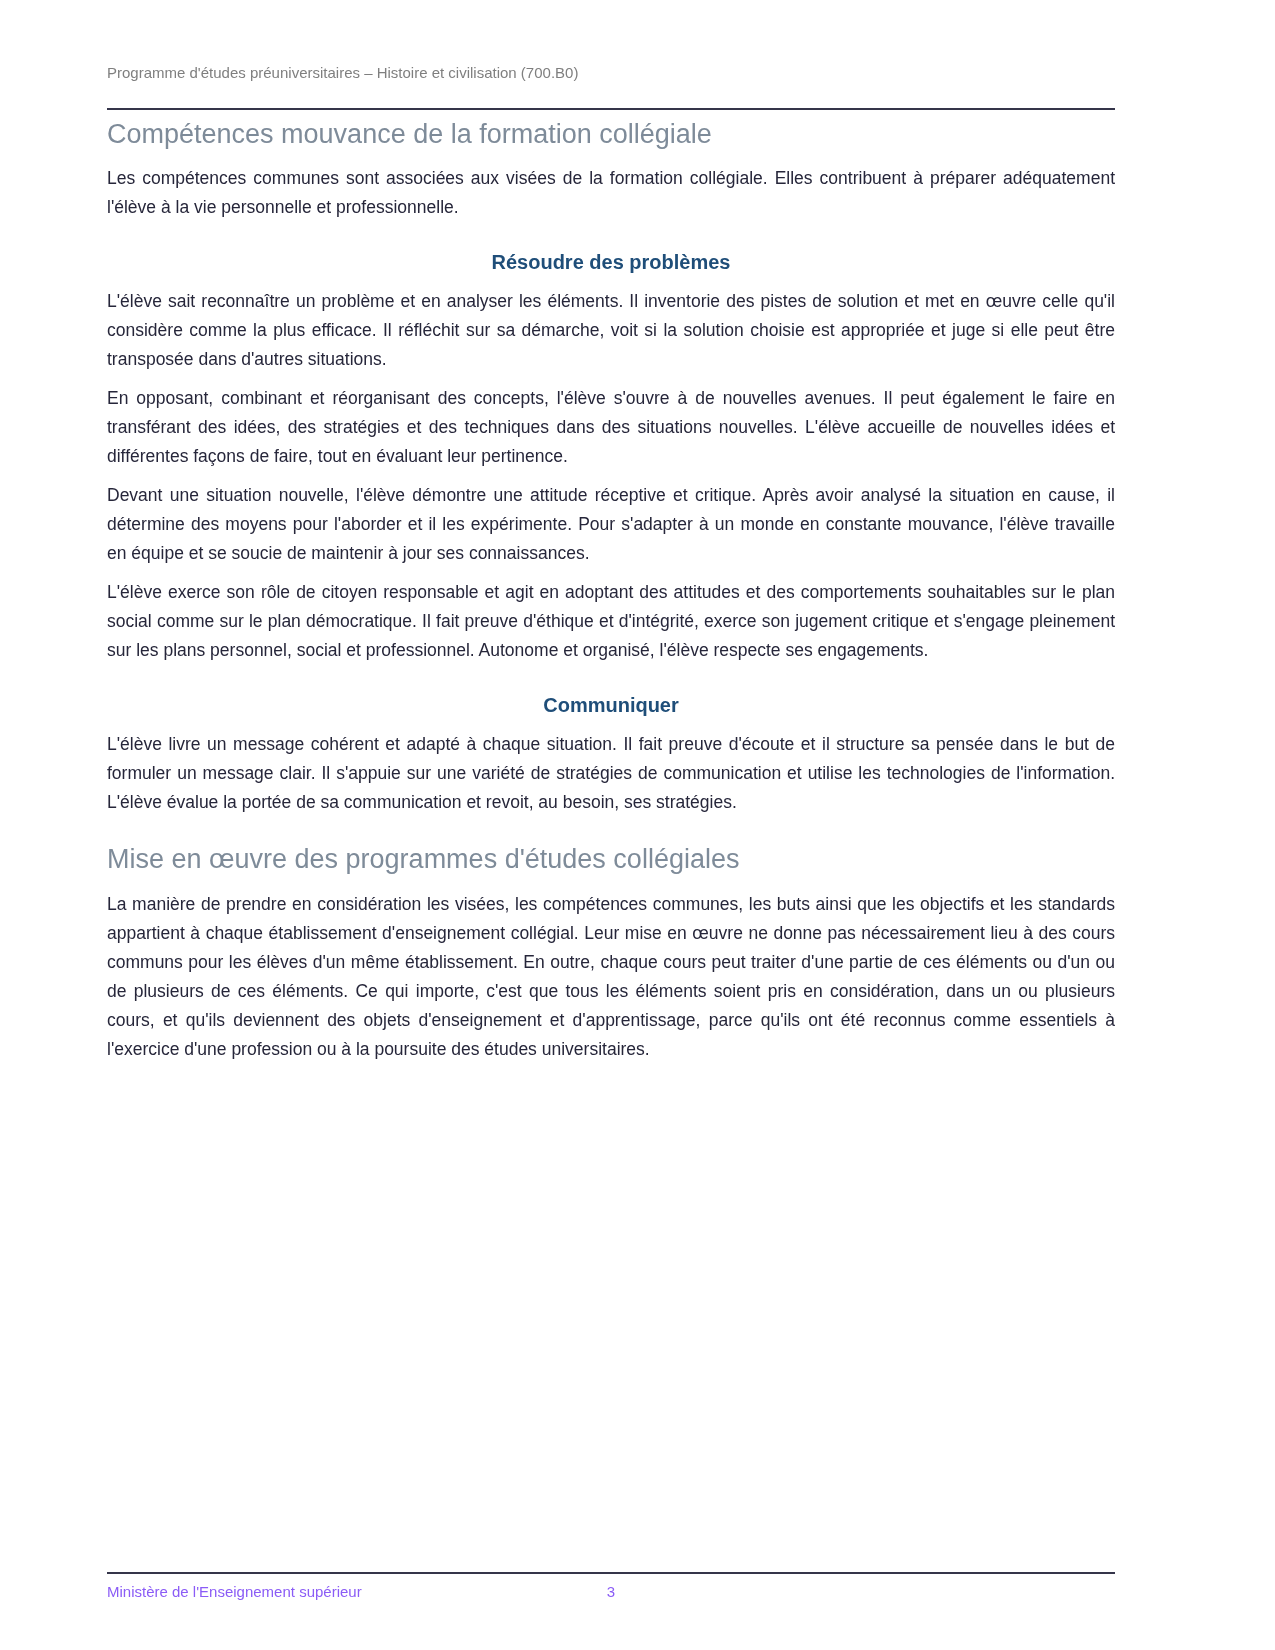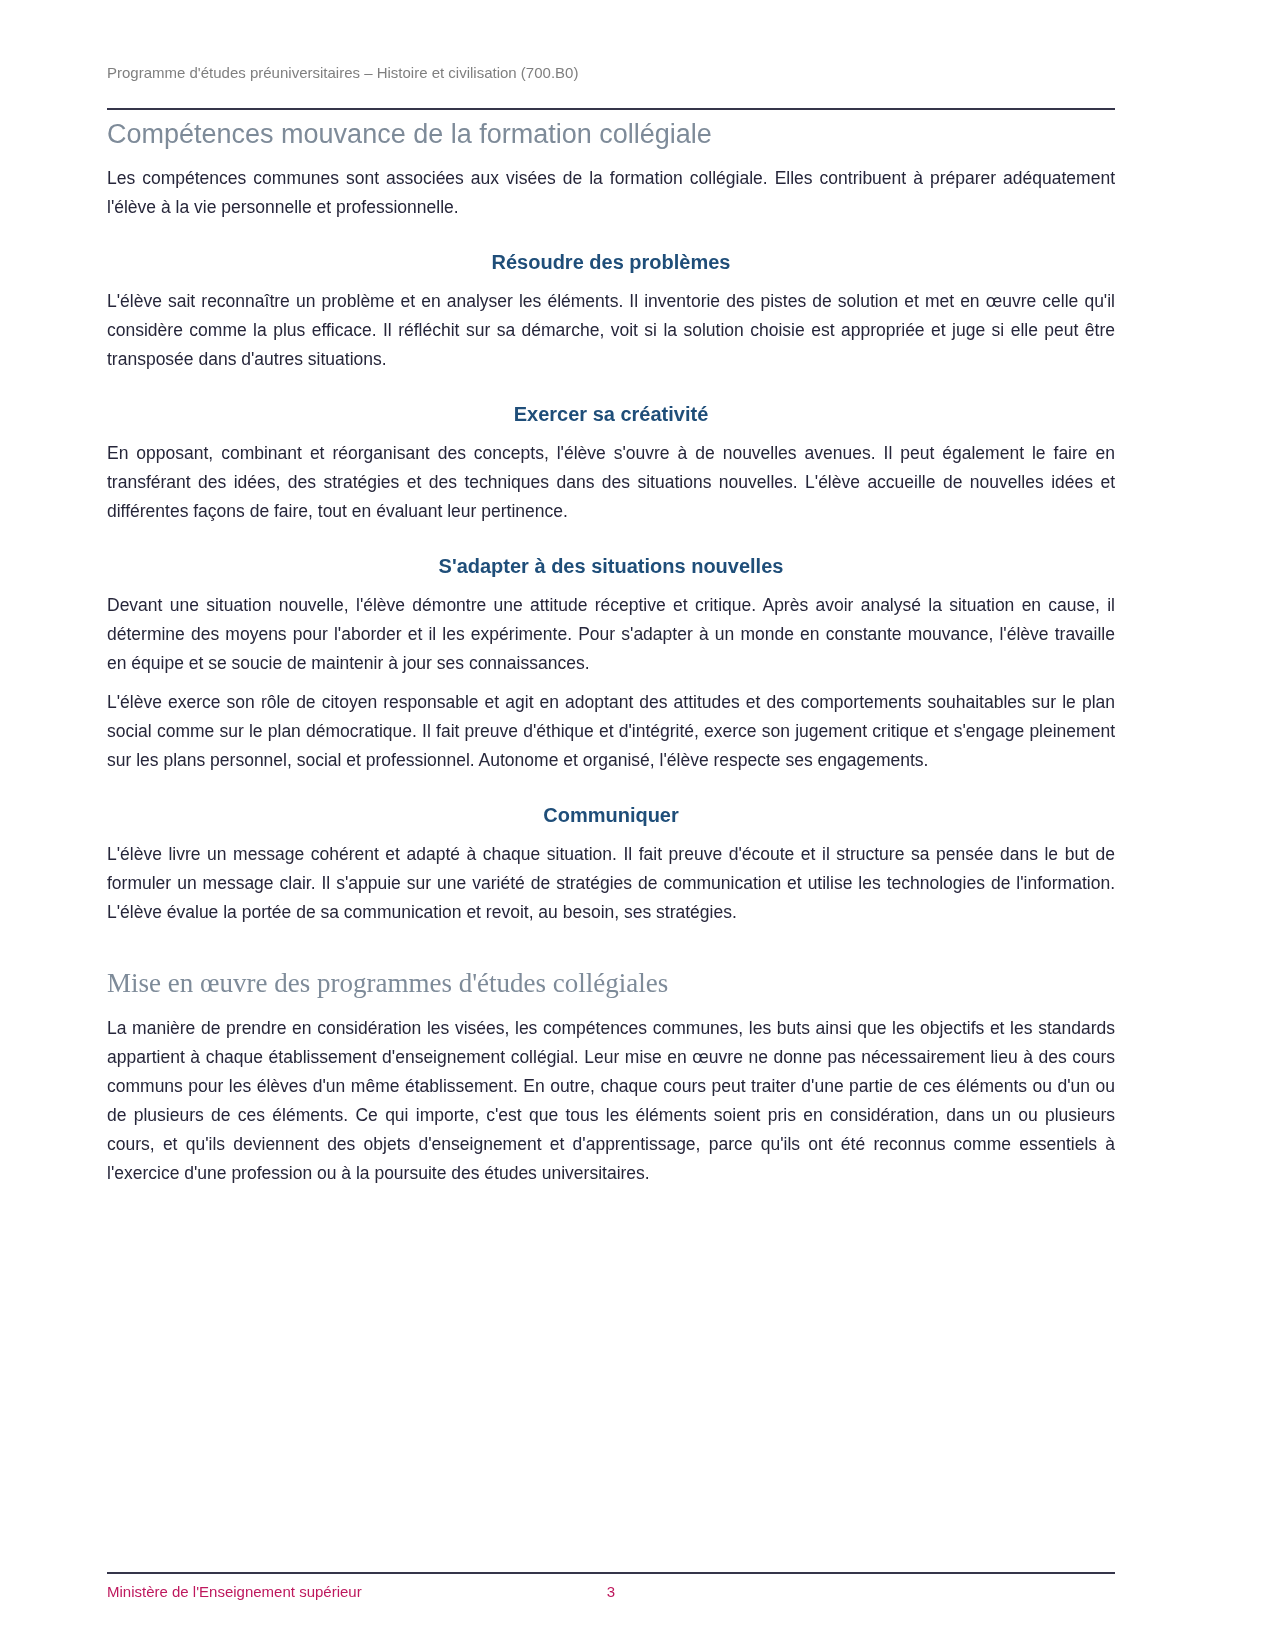--- a/index.html
+++ b/index.html
@@ -35,22 +35,21 @@
     right: 160px;
   }
   .h1-doc {
     font-size: 27px;
     font-weight: 400;
     color: #7e8b99;
     margin: 24px 0 14px 0;
     line-height: 1.2;
   }
   .h1-doc.later {
-    margin-top: 40px;
-    font-family: Liberation Serif, serif;
+    margin-top: 26px;
   }
   .h2-doc {
     font-size: 20px;
     font-weight: 700;
     color: #1f4e79;
     margin: 28px 0 12px 0;
     line-height: 1.25;
     text-align: center;
   }
   .p-doc {
@@ -61,21 +60,21 @@
     color: #26263a;
   }
   .page-footer {
     position: absolute;
     left: 107px;
     right: 160px;
     bottom: 50px;
     border-top: 2px solid #35354a;
     padding-top: 9px;
     font-size: 15px;
-    color: #be185d;
+    color: #8b5cf6;
   }
   .page-footer .ministry {
     position: absolute;
     left: 0;
     top: 9px;
   }
   .page-footer .pagenum {
     display: block;
     text-align: center;
   }
@@ -90,24 +89,22 @@
   </header>
 
   <article class="content">
 
     <h1 class="h1-doc" style="margin-top:0;">Compétences mouvance de la formation collégiale</h1>
     <p class="p-doc">Les compétences communes sont associées aux visées de la formation collégiale. Elles contribuent à préparer adéquatement l'élève à la vie personnelle et professionnelle.</p>
 
     <h2 class="h2-doc">Résoudre des problèmes</h2>
     <p class="p-doc">L'élève sait reconnaître un problème et en analyser les éléments. Il inventorie des pistes de solution et met en œuvre celle qu'il considère comme la plus efficace. Il réfléchit sur sa démarche, voit si la solution choisie est appropriée et juge si elle peut être transposée dans d'autres situations.</p>
 
-    <h2 class="h2-doc">Exercer sa créativité</h2>
     <p class="p-doc">En opposant, combinant et réorganisant des concepts, l'élève s'ouvre à de nouvelles avenues. Il peut également le faire en transférant des idées, des stratégies et des techniques dans des situations nouvelles. L'élève accueille de nouvelles idées et différentes façons de faire, tout en évaluant leur pertinence.</p>
 
-    <h2 class="h2-doc">S'adapter à des situations nouvelles</h2>
     <p class="p-doc">Devant une situation nouvelle, l'élève démontre une attitude réceptive et critique. Après avoir analysé la situation en cause, il détermine des moyens pour l'aborder et il les expérimente. Pour s'adapter à un monde en constante mouvance, l'élève travaille en équipe et se soucie de maintenir à jour ses connaissances.</p>
 
     <p class="p-doc">L'élève exerce son rôle de citoyen responsable et agit en adoptant des attitudes et des comportements souhaitables sur le plan social comme sur le plan démocratique. Il fait preuve d'éthique et d'intégrité, exerce son jugement critique et s'engage pleinement sur les plans personnel, social et professionnel. Autonome et organisé, l'élève respecte ses engagements.</p>
 
     <h2 class="h2-doc">Communiquer</h2>
     <p class="p-doc">L'élève livre un message cohérent et adapté à chaque situation. Il fait preuve d'écoute et il structure sa pensée dans le but de formuler un message clair. Il s'appuie sur une variété de stratégies de communication et utilise les technologies de l'information. L'élève évalue la portée de sa communication et revoit, au besoin, ses stratégies.</p>
 
     <h1 class="h1-doc later">Mise en œuvre des programmes d'études collégiales</h1>
     <p class="p-doc">La manière de prendre en considération les visées, les compétences communes, les buts ainsi que les objectifs et les standards appartient à chaque établissement d'enseignement collégial. Leur mise en œuvre ne donne pas nécessairement lieu à des cours communs pour les élèves d'un même établissement. En outre, chaque cours peut traiter d'une partie de ces éléments ou d'un ou de plusieurs de ces éléments. Ce qui importe, c'est que tous les éléments soient pris en considération, dans un ou plusieurs cours, et qu'ils deviennent des objets d'enseignement et d'apprentissage, parce qu'ils ont été reconnus comme essentiels à l'exercice d'une profession ou à la poursuite des études universitaires.</p>
 

